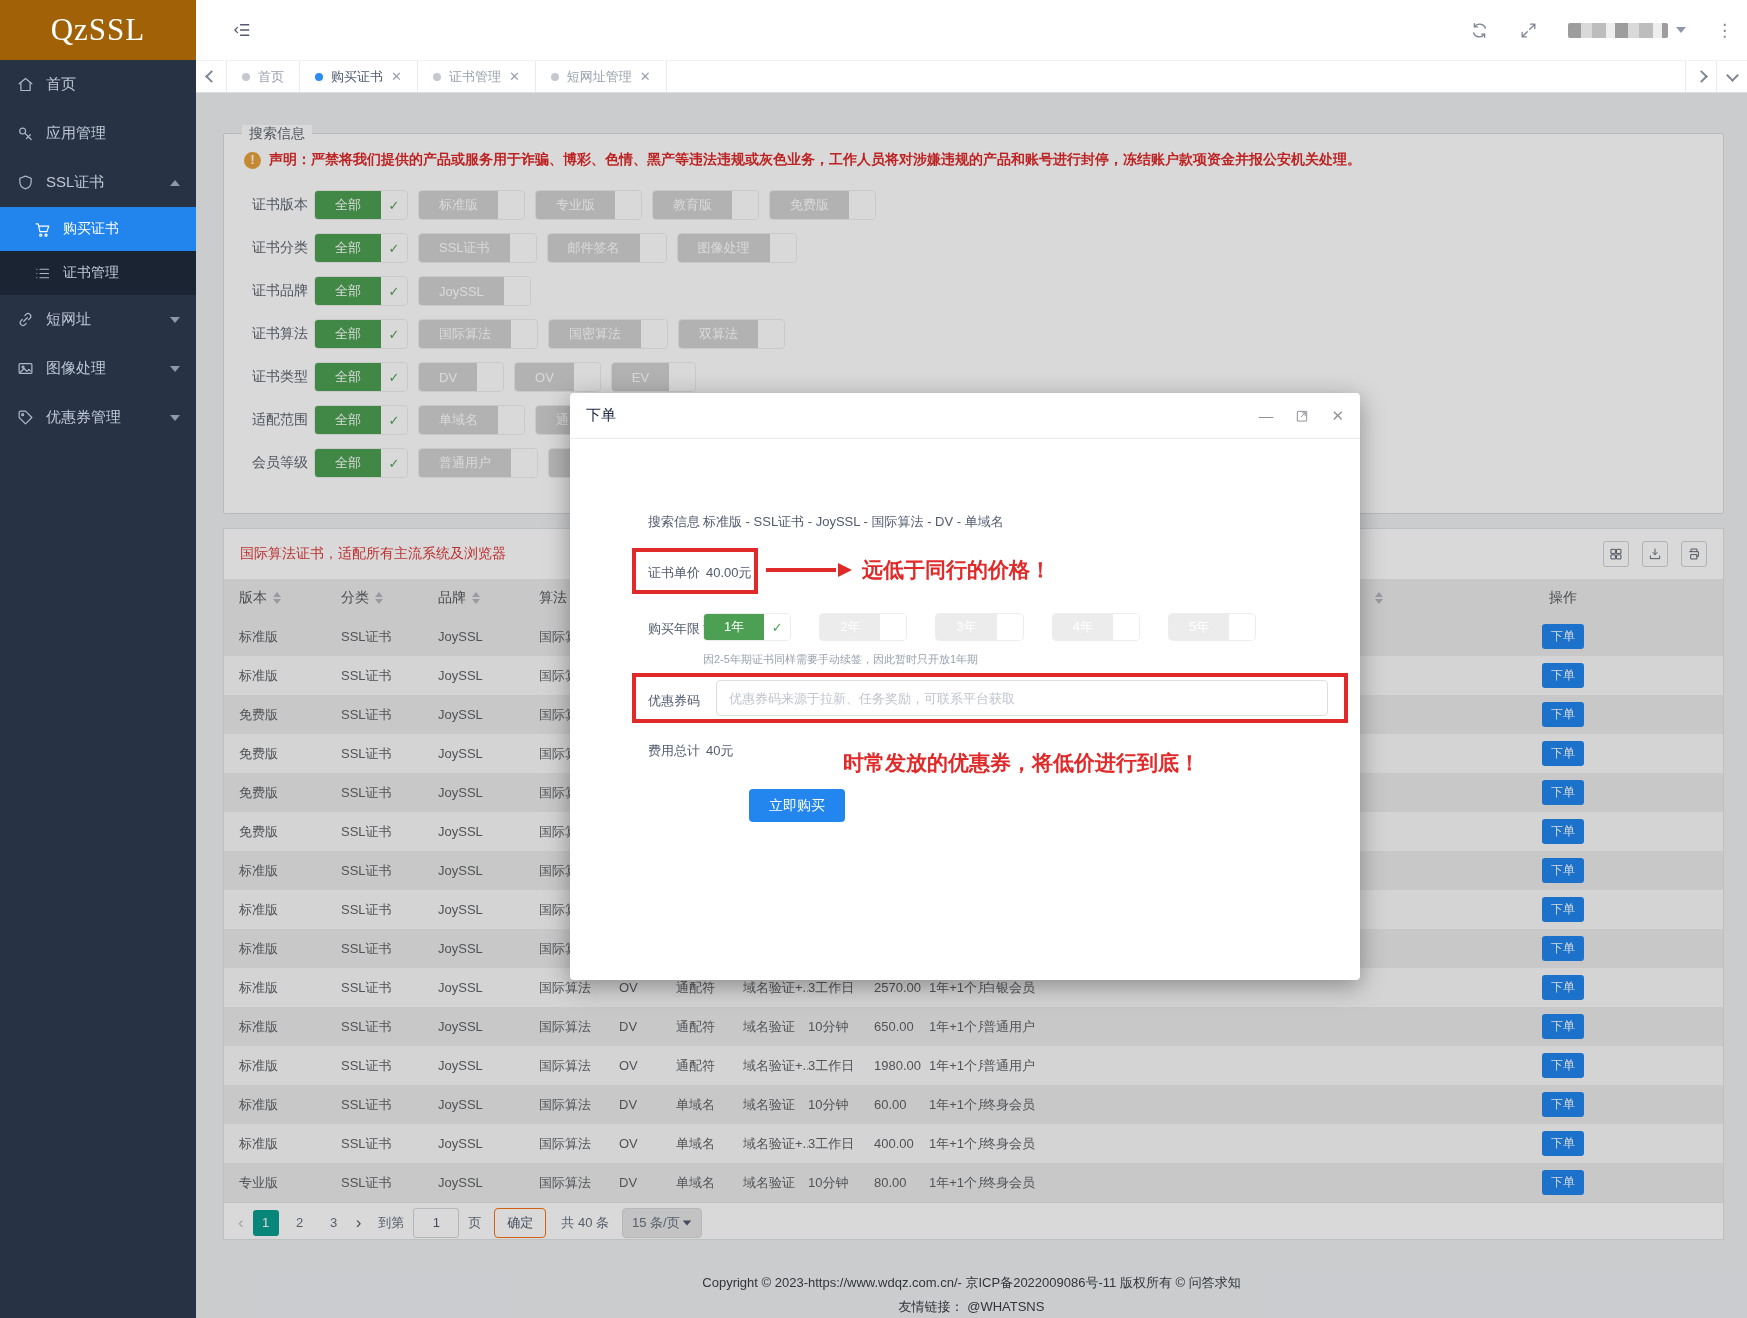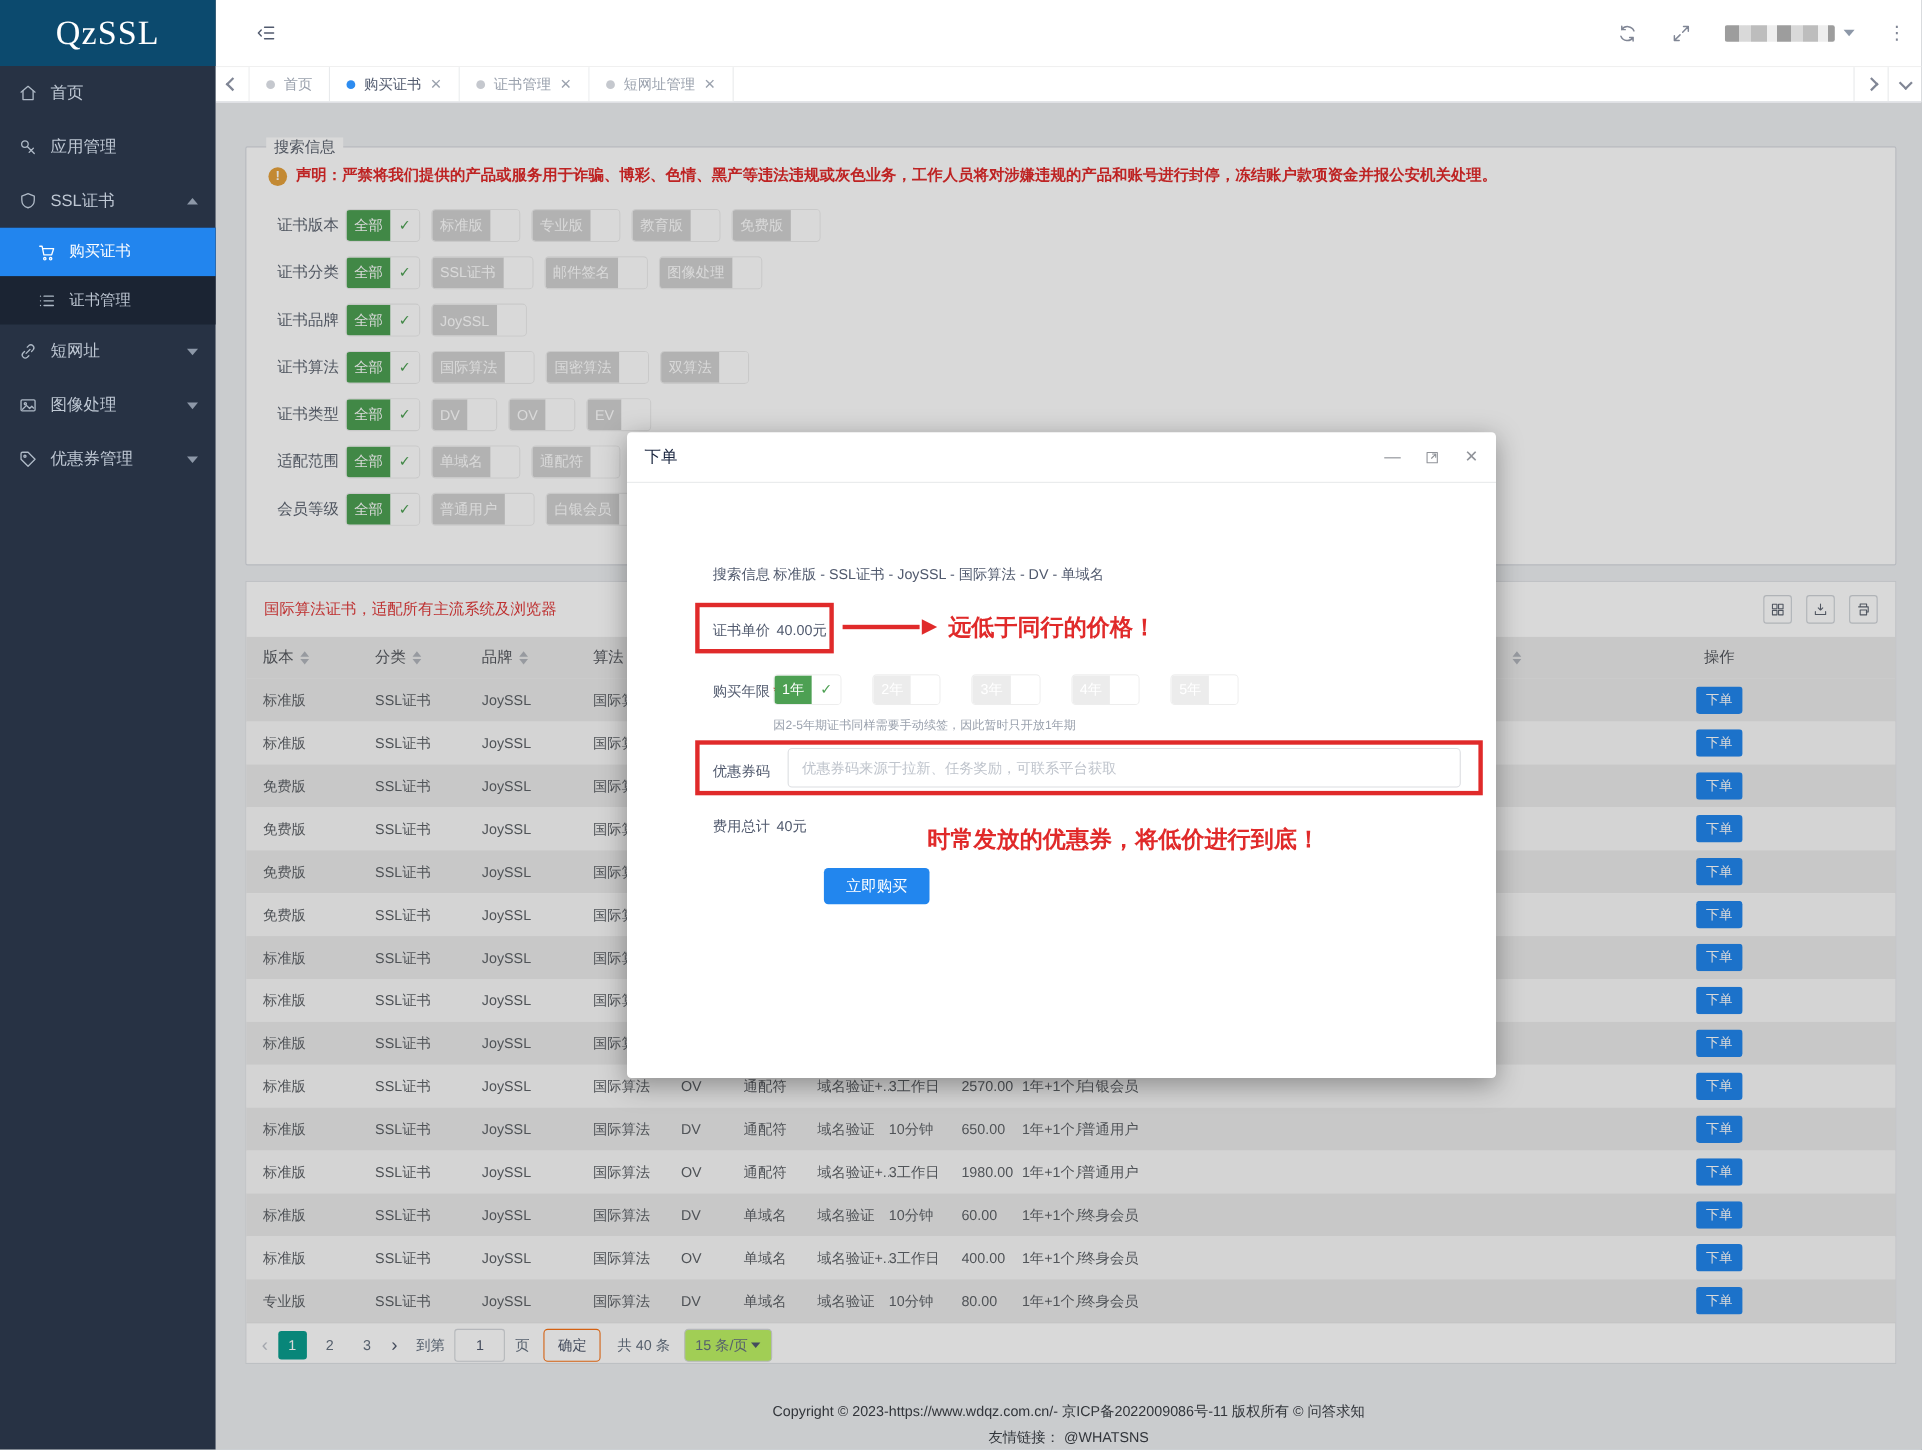--- a/index.html
+++ b/index.html
@@ -1,20 +1,20 @@
 <!DOCTYPE html>
 <html><head>
 <meta charset="utf-8">
 <style>
   html,body{margin:0;padding:0;background:#9aa0a6;}
   .app{position:relative;width:1747px;height:1318px;background:#eef0f3;overflow:hidden;
        font-family:"Liberation Sans","DejaVu Sans",sans-serif;color:#333;}
   
   .sidebar{position:absolute;left:0;top:0;width:196px;height:1318px;background:#273244;z-index:40;}
-  .logo{height:60px;background:#0c4a6e;color:#fff;display:flex;align-items:center;justify-content:center;
+  .logo{height:60px;background:#a16207;color:#fff;display:flex;align-items:center;justify-content:center;
         font-family:"Liberation Serif","DejaVu Serif",serif;font-size:31px;letter-spacing:1px;}
   .menu-item{height:49px;display:flex;align-items:center;padding:0 16px 0 17px;color:#bfc8d4;font-size:15px;cursor:pointer;}
   .menu-item .mi-icon{width:17px;height:17px;margin-right:12px;display:inline-flex;color:#aeb9c6;}
   .menu-item .mi-caret{margin-left:auto;}
   .submenu{background:#1b2433;}
   .submenu .menu-item{height:44px;padding-left:34px;font-size:14px;}
   .menu-item.active{background:#2285ee;color:#fff;}
   .menu-item.active .mi-icon{color:#fff;}
   .tri-d{width:0;height:0;border-left:5px solid transparent;border-right:5px solid transparent;border-top:6px solid #8d98a8;}
   .tri-u{width:0;height:0;border-left:5px solid transparent;border-right:5px solid transparent;border-bottom:6px solid #8d98a8;}
@@ -50,21 +50,21 @@
                 border:1px solid #d7dae0;border-radius:2px;box-sizing:border-box;}
   .legend{position:absolute;top:-9px;left:18px;background:#fff;padding:0 7px;font-size:14px;color:#5f6672;}
   .notice-row{display:flex;align-items:center;gap:8px;margin:17px 0 21px 20px;}
   .warn-ico{width:17px;height:17px;border-radius:50%;background:#e6a23c;color:#fff;font-weight:bold;font-size:12px;
             display:flex;align-items:center;justify-content:center;flex:0 0 auto;}
   .notice-txt{color:#e02a2a;font-size:14px;font-weight:bold;}
   .filter-row{display:flex;align-items:center;height:30px;margin:0 0 13px 0;}
   .f-label{width:84px;text-align:right;font-size:14px;color:#5f6672;flex:0 0 auto;}
   .f-chips{display:flex;gap:10px;margin-left:6px;}
   .chip{display:inline-flex;border-radius:4px;overflow:hidden;border:1px solid rgba(0,0,0,0.07);cursor:pointer;flex:0 0 auto;}
-  .chip .lbl{padding:0 7px;display:flex;align-items:center;color:#fff;font-size:13px;white-space:nowrap;}
+  .chip .lbl{padding:0 20px;display:flex;align-items:center;color:#fff;font-size:13px;white-space:nowrap;}
   .chip .chk{width:26px;background:#fff;display:flex;align-items:center;justify-content:center;color:transparent;font-size:13px;}
   .chip--search .lbl{background:#d2d2d2;height:28px;}
   .chip--year .lbl{background:#ececec;height:26px;}
   .chip.checked .lbl{background:#4da053;}
   .chip.checked .chk{color:#4da053;}
   
   .table-panel{position:absolute;left:27px;top:435px;width:1501px;height:712px;background:#fff;
                border:1px solid #dfe2e6;box-sizing:border-box;}
   .tp-head{height:50px;display:flex;justify-content:space-between;align-items:center;padding:0 16px;}
   .tp-notice{color:#e03a3a;font-size:14px;}
@@ -85,21 +85,21 @@
   .tcell{flex:0 0 auto;white-space:nowrap;overflow:hidden;}
   .tcell.action{margin-left:auto;width:120px;display:flex;justify-content:center;}
   .order-btn{background:#2286ee;color:#fff;border:none;border-radius:3px;font-size:12px;padding:4px 9px;cursor:pointer;}
   .tfoot{height:39px;border-top:1px solid #e3e3e3;display:flex;align-items:center;padding-left:14px;gap:9px;font-size:13px;color:#657180;}
   .pg-prev{color:#c0c4cc;font-size:17px;cursor:default;}
   .pg-next{color:#515a6e;font-size:17px;cursor:pointer;}
   .page{min-width:26px;height:26px;border-radius:3px;display:flex;align-items:center;justify-content:center;cursor:pointer;}
   .page.current{background:#0a9e8f;color:#fff;}
   .jump-input{width:40px;height:26px;border:1px solid #d5d8dc;border-radius:3px;background:#fff;text-align:center;font-size:13px;color:#515a6e;}
   .confirm-btn{height:30px;padding:0 12px;border:1px solid #f97316;background:#fff;border-radius:4px;font-size:13px;color:#515a6e;cursor:pointer;margin-left:4px;}
-  .pselect{width:80px;height:30px;border:1px solid #d5d8dc;border-radius:4px;background:#bef264;display:flex;align-items:center;
+  .pselect{width:80px;height:30px;border:1px solid #d5d8dc;border-radius:4px;background:#e5e5e5;display:flex;align-items:center;
            justify-content:space-between;padding:1px 9px;box-sizing:border-box;cursor:pointer;margin-left:4px;text-align:right;}
   .pselect .tri-d{border-top-color:#515a6e;transform:scale(.85);}
   
   .footer{position:absolute;left:0;width:100%;bottom:2px;text-align:center;font-size:13px;color:#3c4046;}
   .footer .l1{margin-bottom:6px;}
   
   .modal{position:absolute;left:570px;top:393px;width:790px;height:587px;background:#fff;border-radius:4px;z-index:60;
          box-shadow:0 6px 24px rgba(0,0,0,.35);}
   .m-head{height:46px;border-bottom:1px solid #e8eaec;display:flex;align-items:center;padding:0 16px;box-sizing:border-box;}
   .m-title{font-size:15px;color:#17233d;}

